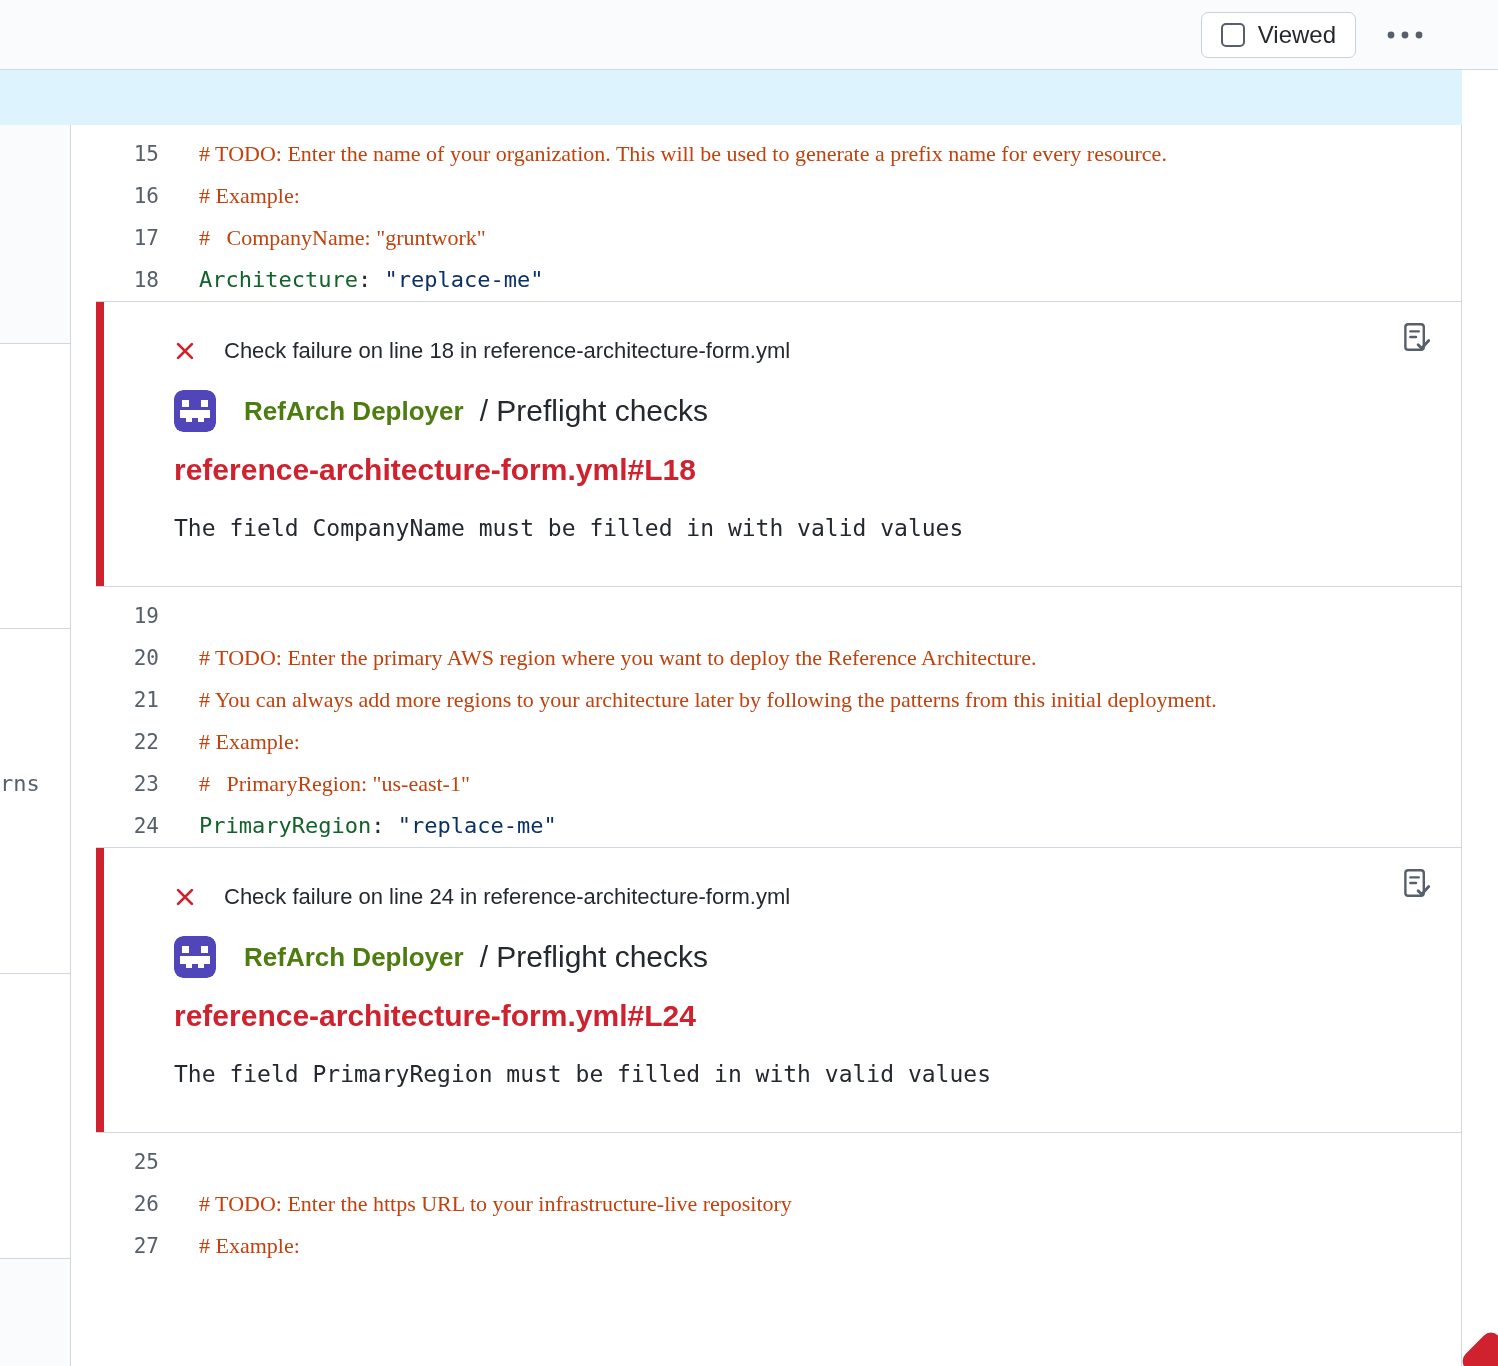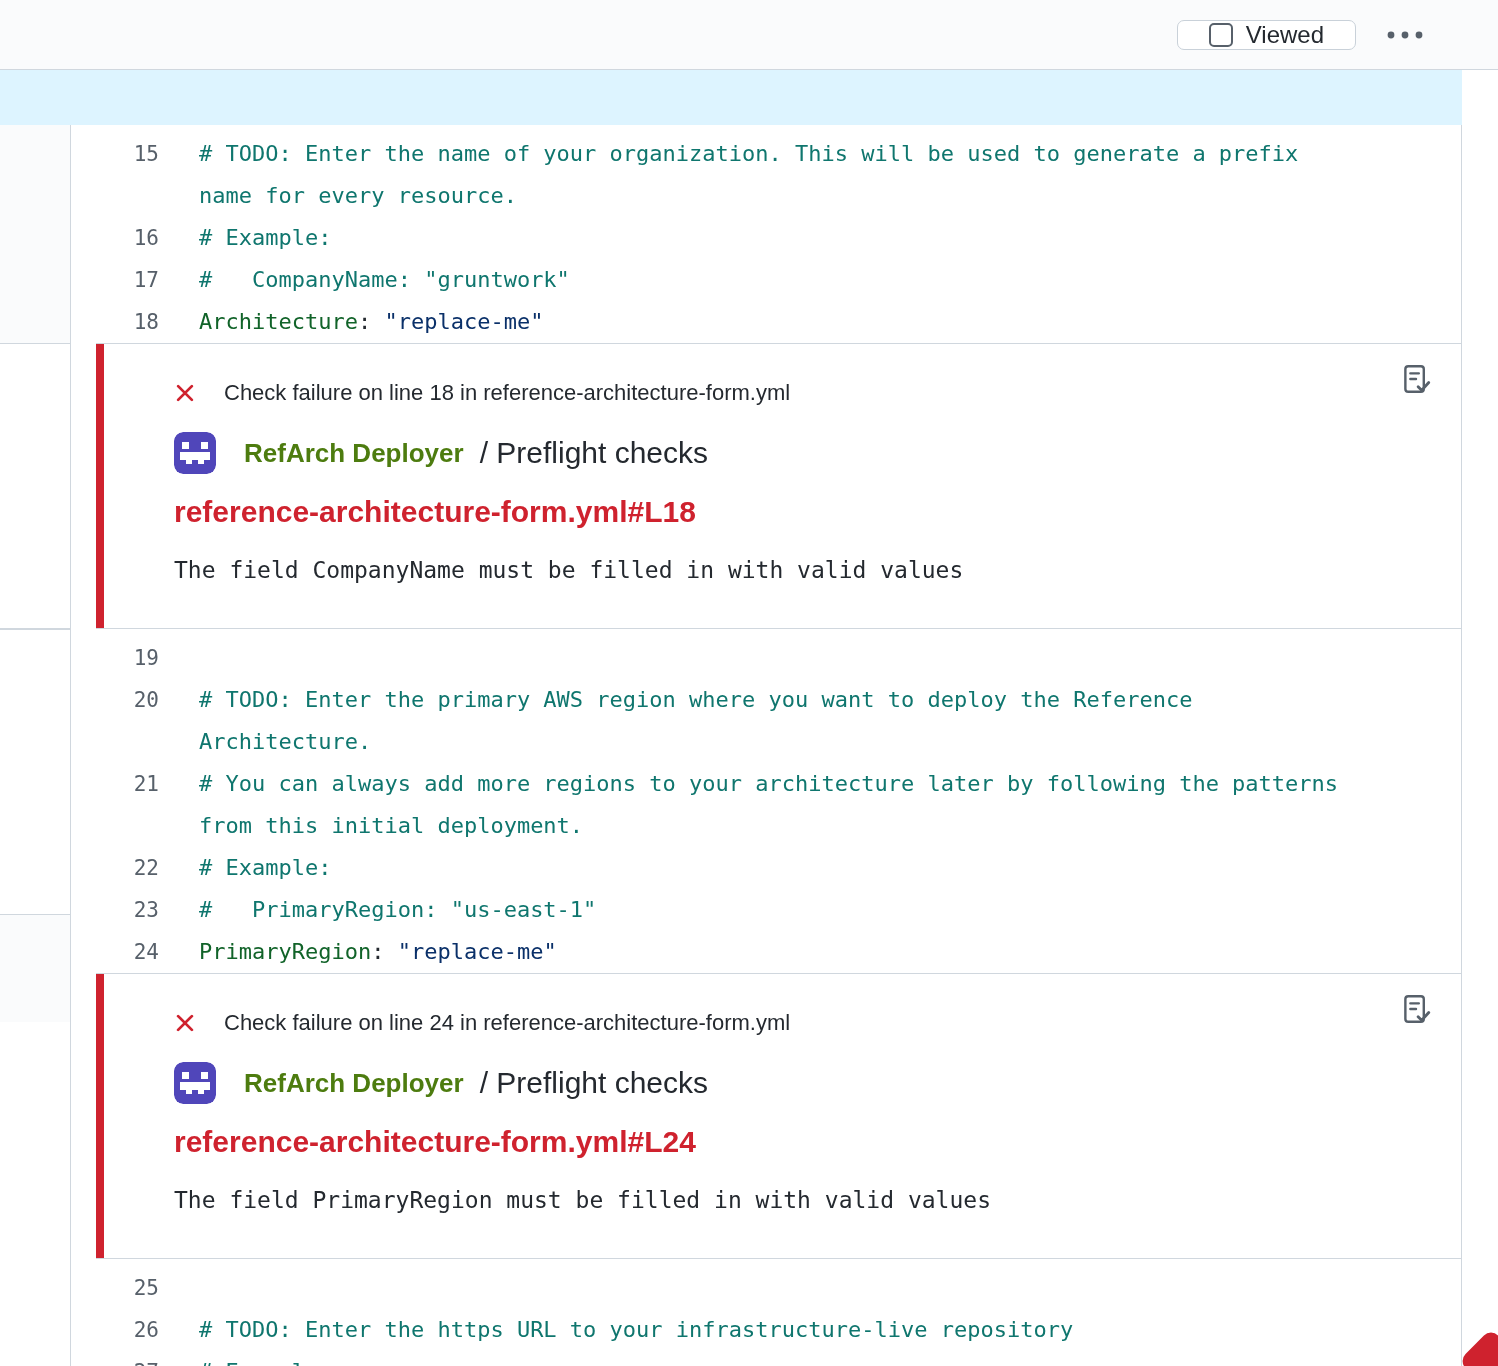--- a/index.html
+++ b/index.html
@@ -3,21 +3,21 @@
 <meta charset="utf-8">
 <style>
   * { margin:0; padding:0; box-sizing:border-box; }
   html,body { background:#fff; }
   body { width:1498px; height:1366px; overflow:hidden; font-family:"Liberation Sans",sans-serif; color:#24292f; }
   .screen { position:relative; width:1498px; height:1366px; overflow:hidden; background:#fff; }
 
   
   .toolbar { height:70px; background:#fafbfc; border-bottom:1px solid #d0d7de;
              display:flex; align-items:center; justify-content:flex-end; gap:26px; padding-right:70px; }
-  .viewed-btn { display:flex; align-items:center; gap:13px; height:30px; padding:0 31px;
+  .viewed-btn { display:flex; align-items:center; gap:13px; height:46px; padding:0 19px;
                 background:#ffffff; border:1px solid #c9d1d9; border-radius:7px;
                 font-family:inherit; font-size:24px; color:#24292f; cursor:pointer; }
   .viewed-checkbox { width:24px; height:24px; border:2px solid #57606a; border-radius:5px; background:#fff; }
   .kebab-btn { background:none; border:none; cursor:pointer; padding:8px 4px; display:flex; align-items:center; }
 
   
   .hunk-row { width:1462px; height:55px; background:#ddf4ff; }
 
   
   .diff-body { display:flex; width:1462px; height:1241px; background:#fff; }
@@ -31,21 +31,21 @@
                       font-family:"DejaVu Sans Mono",monospace; font-size:22px; color:#57606a; white-space:pre; }
 
   .right-pane { flex:1; border-left:1px solid #d0d7de; border-right:1px solid #d0d7de; background:#fff; overflow:hidden;padding-left:25px; }
 
   
   .code-block { padding-top:8px; }
   .code-row { display:flex; align-items:flex-start; min-height:42px;
               font-family:"DejaVu Sans Mono",monospace; font-size:22px; line-height:42px; }
   .line-num { flex:none; width:63px; text-align:right; color:#57606a; font-size:21px; cursor:pointer; }
   .line-content { margin-left:40px; max-width:1160px; white-space:pre-wrap; word-break:normal; }
-  .tok-comment { color:#0f766e; }
+  .tok-comment { color:#c2410c;font-family:Liberation Serif, serif; }
   .tok-key     { color:#116329; }
   .tok-string  { color:#0a3069; }
   .tok-plain   { color:#24292f; }
 
   
   .annotation { position:relative; height:286px; background:#fff;
                 border-top:1px solid #d0d7de; border-bottom:1px solid #d0d7de;
                 padding:34px 130px 0 78px; }
   .ann-redbar { position:absolute; left:0; top:0; bottom:0; width:8px; background:#cf222e; }
   .ann-header { display:flex; align-items:center; gap:28px; font-size:22px; color:#24292f; line-height:30px; }
@@ -83,20 +83,23 @@
     </button>
   </div>
 
   <div class="hunk-row"></div>
 
   <div class="diff-body">
 
     <div class="left-pane">
       <div class="lp-seg lp-code1"></div>
       <div class="lp-seg lp-ann"></div>
+      <div class="lp-seg lp-code2">
+        <span class="lp-overflow-text">rns</span>
+      </div>
       <div class="lp-seg lp-ann"></div>
       <div class="lp-seg lp-code3"></div>
     </div>
 
     <div class="right-pane">
 
       <div class="code-block">
           <div class="code-row">
             <span class="line-num">15</span>
             <span class="line-content"><span class="tok-comment"># TODO: Enter the name of your organization. This will be used to generate a prefix name for every resource.</span></span>

